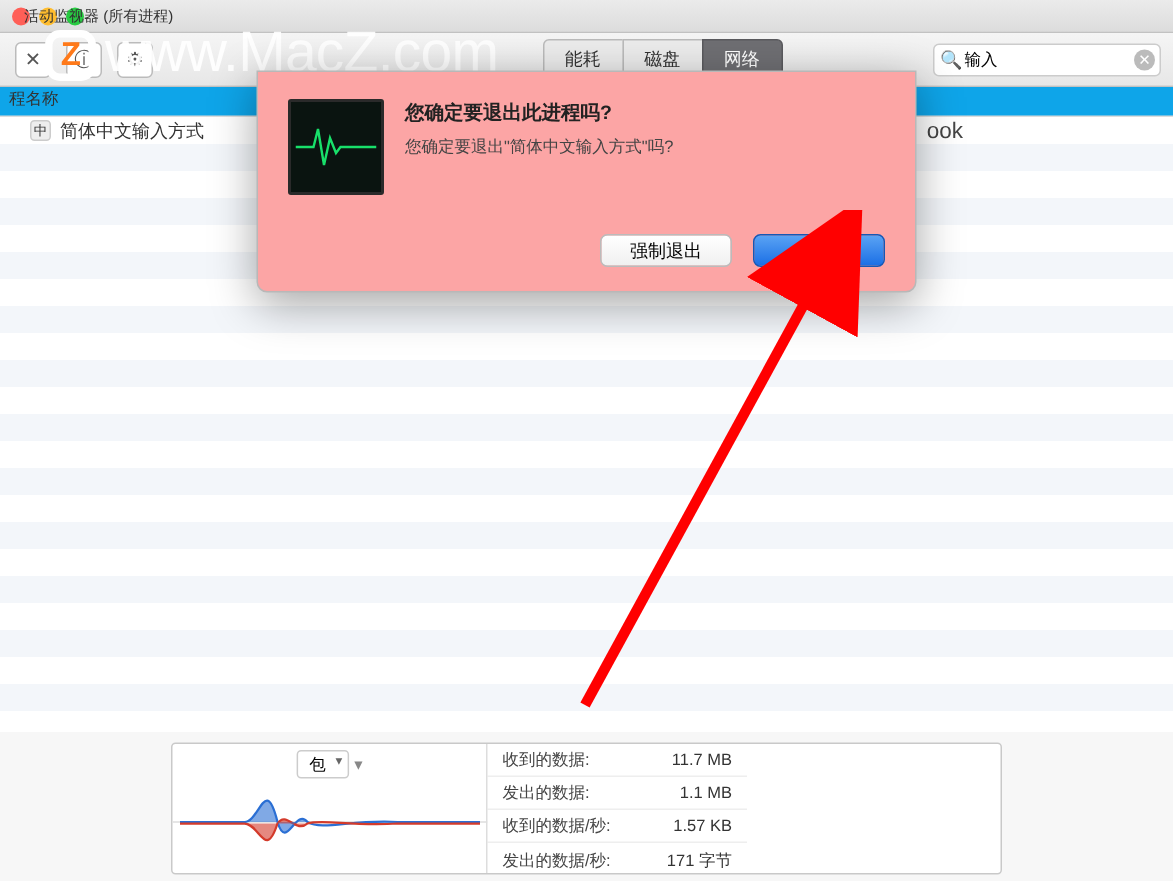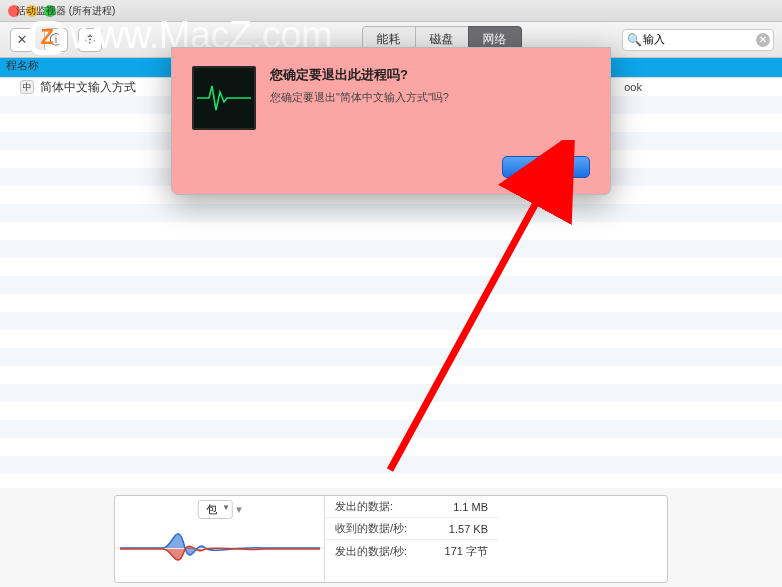--- a/index.html
+++ b/index.html
@@ -24,21 +24,21 @@
     .search-wrap { position: absolute; right: 8px; display:flex; align-items:center; }
     .search { width: 152px; height: 22px; border: 1px solid #ccc; border-radius: 4px; padding: 2px 20px 2px 20px; font-size: 11px; outline: none; }
     .search-icon-q { position:absolute; left:5px; color:#888; font-size:12px; }
     .search-clear { position:absolute; right:4px; width:14px; height:14px; border-radius:50%; background:#bbb; color:#fff; font-size:10px; display:flex; align-items:center; justify-content:center; }
     
     .column-header { height: 20px; background: #0ea5e9; border-bottom: 1px solid #dcdcdc; display:flex; align-items:flex-start; font-size:11px; color:#333; padding-left:6px;}
     
     .list { height: 410px; overflow: hidden; background: repeating-linear-gradient(#fff 0 18px, #f3f6fa 18px 36px); }
     .row { height: 18px; display: flex; align-items: center; font-size: 12px; color: #333; padding-left: 20px; position:relative;}
     .row .proc-icon { width:14px; height:14px; border-radius:3px; background:#eee; border:1px solid #ccc; margin-right:6px; display:flex;align-items:center;justify-content:center;font-size:9px;}
-    .row .right-col { position:absolute; right:140px; font-size:11px; color:#444;}
+    .row .right-col { position:absolute; right:140px; font-size:15px; color:#444;}
     
     .watermark { position: absolute; top: 14px; left: 30px; font-size: 38px; font-weight: 300; color: rgba(255,255,255,0.92); pointer-events: none; letter-spacing:-0.5px; font-family: Arial, sans-serif;}
     .wm-logo { display:inline-block; width:34px;height:34px; border:5px solid #fff; border-radius:10px; margin-right:6px; position:relative; vertical-align:middle;}
     .wm-logo::after{content:'Z'; position:absolute; width:100%; text-align:center; color:#ff7a1a; font-weight:bold; font-size:22px; top:-2px;}
     
     .dialog-overlay { position: absolute; top: 47px; left: 50%; transform: translateX(-50%); width: 440px; background: #fca5a5; border: 1px solid #b8b8b8; border-radius: 0 0 7px 7px; box-shadow: 0 8px 30px rgba(0,0,0,0.35); padding: 18px 20px 16px 20px; }
     .dialog-top { display: flex; gap: 14px; }
     .dialog-icon { width: 64px; height: 64px; background: #0a1410; border: 2px solid #2a2a2a; display: flex; align-items: center; justify-content: center; flex-shrink:0; border-radius:2px;}
     .dialog-text h3 { font-size: 13px; font-weight: bold; margin-bottom: 6px; color:#222;}
     .dialog-text p { font-size: 11px; color: #444; }
@@ -115,20 +115,21 @@
       <svg width="54" height="40" viewBox="0 0 54 40">
         <polyline points="0,20 12,20 15,8 19,32 23,14 27,24 30,20 54,20" stroke="#18e06a" stroke-width="1.6" fill="none"></polyline>
       </svg>
     </div>
     <div class="dialog-text">
       <h3>您确定要退出此进程吗?</h3>
       <p>您确定要退出"简体中文输入方式"吗?</p>
     </div>
   </div>
   <div class="dialog-buttons">
+    <button class="dlg-btn">强制退出</button>
     <button class="dlg-btn primary">退出</button>
   </div>
 </div>
 
 <svg class="arrow" style="top:140px; left:330px;" width="280" height="350">
   <defs>
       <marker id="ah" markerWidth="18" markerHeight="18" refX="6" refY="6" orient="auto">
         <path d="M0,0 L12,6 L0,12 Z" fill="#ff0000"></path>
       </marker>
     </defs>
@@ -144,20 +145,24 @@
     <svg width="210" height="88">
       <line x1="0" y1="52" x2="210" y2="52" stroke="#ddd"></line>
       <path d="M5,52 Q30,52 48,52 C58,52 62,20 70,52 C76,72 82,42 90,52 C100,58 120,50 150,52 L205,52" stroke="#2b6fd4" stroke-width="1.5" fill="none"></path>
       <path d="M5,53 Q30,53 48,53 C58,53 62,78 70,53 C76,44 82,60 90,53 C100,50 120,55 150,53 L205,53" stroke="#d43b2b" stroke-width="1.5" fill="none"></path>
       <path d="M48,52 C58,52 62,20 70,52 C76,72 82,42 90,52 Z" fill="#2b6fd4" opacity="0.6"></path>
       <path d="M48,53 C58,53 62,78 70,53 C76,44 82,60 90,53 Z" fill="#d43b2b" opacity="0.6"></path>
     </svg>
   </div>
   <div class="footer-col stats2">
     <div class="stat-row">
+        <span class="stat-label">收到的数据:</span>
+        <span class="stat-val">11.7 MB</span>
+      </div>
+    <div class="stat-row">
         <span class="stat-label">发出的数据:</span>
         <span class="stat-val">1.1 MB</span>
       </div>
     <div class="stat-row">
         <span class="stat-label">收到的数据/秒:</span>
         <span class="stat-val">1.57 KB</span>
       </div>
     <div class="stat-row">
         <span class="stat-label">发出的数据/秒:</span>
         <span class="stat-val">171 字节</span>

